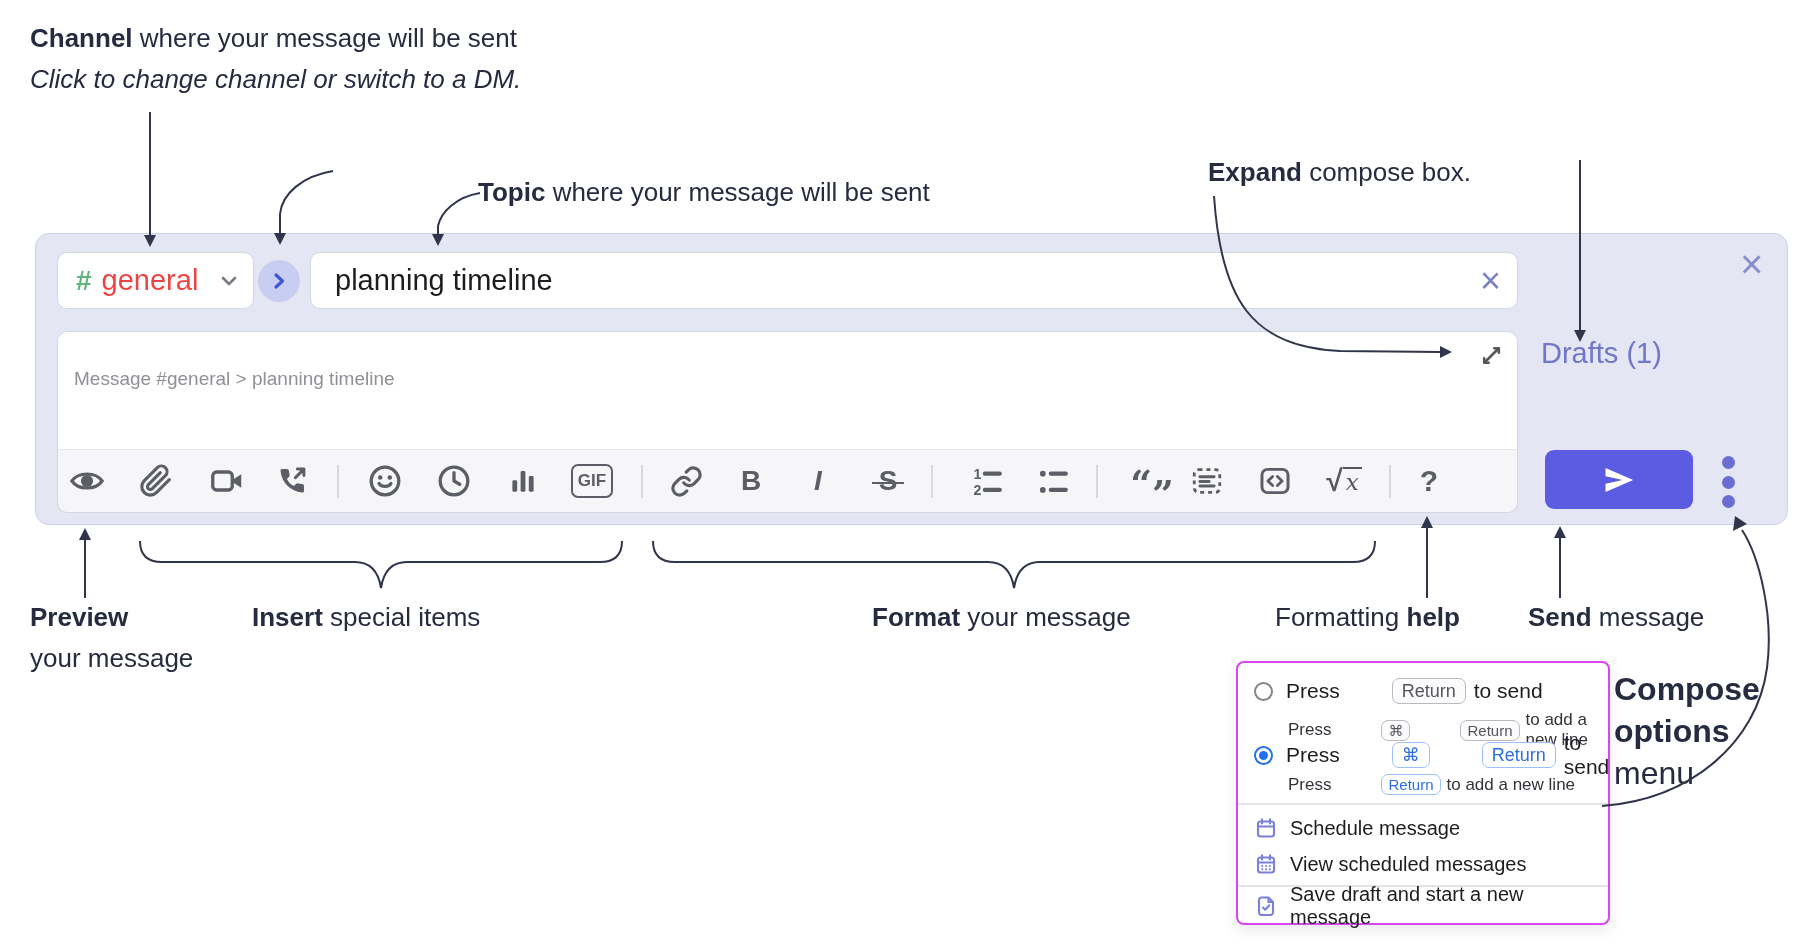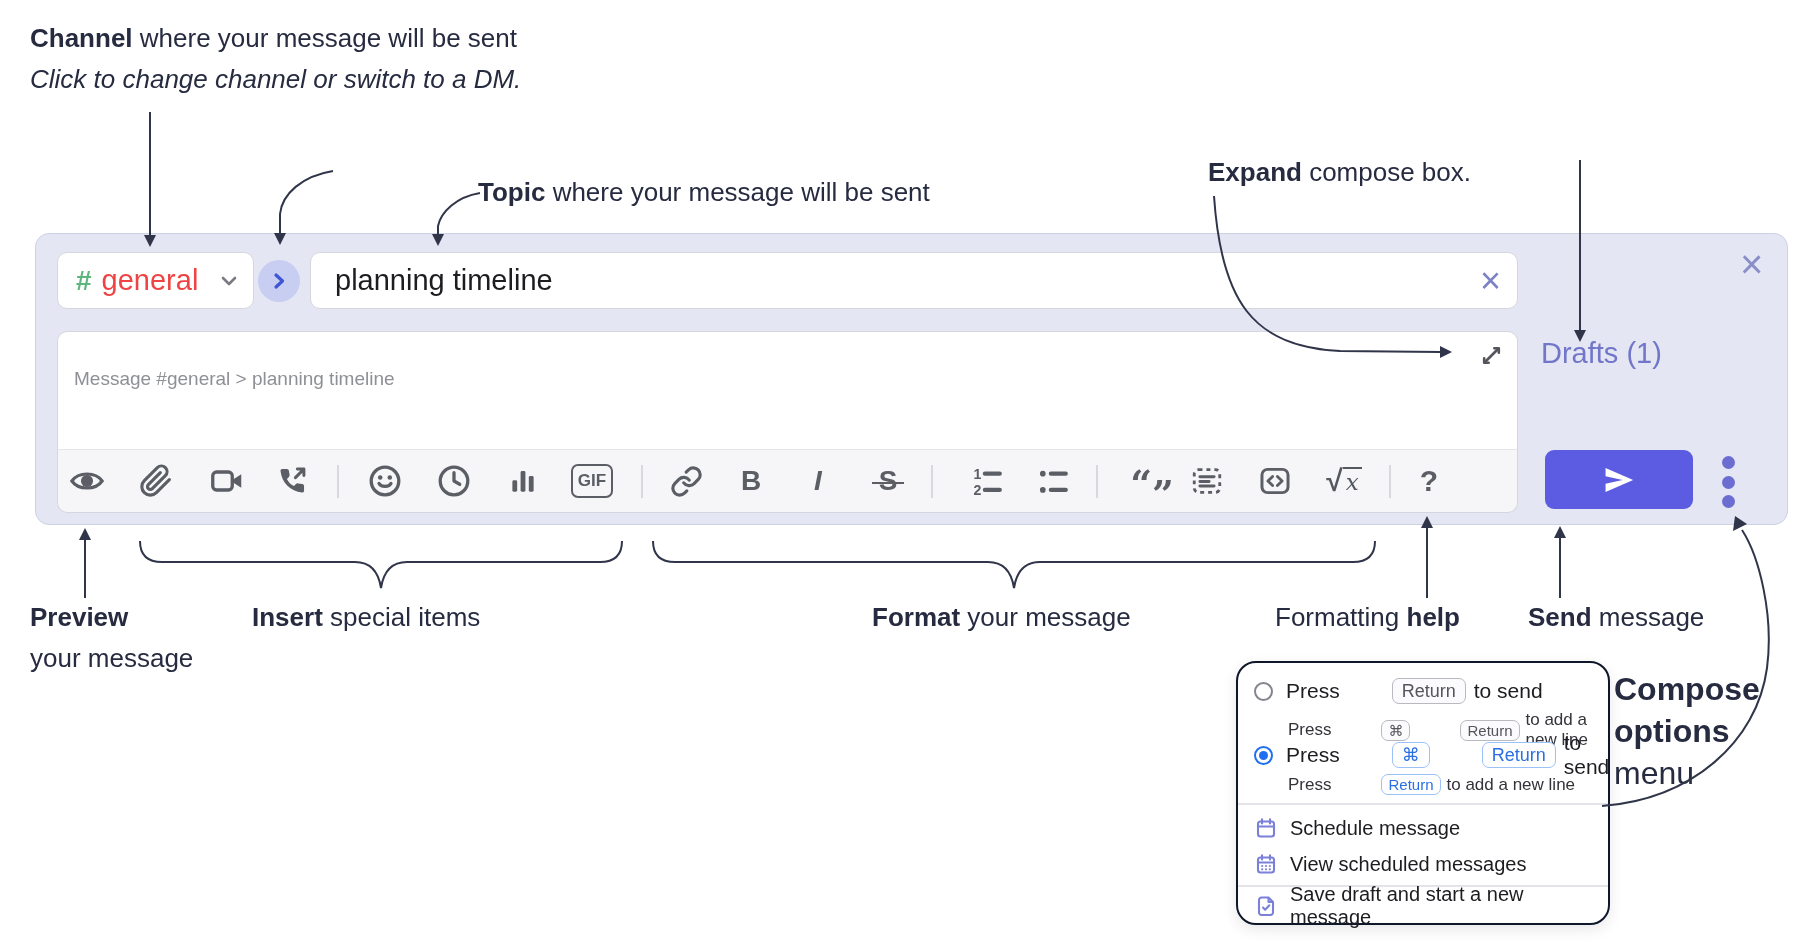--- a/index.html
+++ b/index.html
@@ -44,21 +44,21 @@
                border-top:2.5px solid #55585f;padding:0 3px;}
   .sendbtn{position:absolute;left:1509px;top:216px;width:148px;height:59px;background:#5b5ce2;border:none;
            border-radius:9px;display:flex;align-items:center;justify-content:center;cursor:pointer;}
   .kebab{position:absolute;left:1672px;top:222px;width:40px;height:52px;display:flex;flex-direction:column;
          align-items:center;justify-content:space-between;cursor:pointer;}
   .kebab span{width:13px;height:13px;border-radius:50%;background:#6b6ed0;}
   .draftslink{position:absolute;left:1505px;top:103px;font-size:29px;font-weight:500;color:#7176c9;cursor:pointer;}
   .closex{position:absolute;left:1700px;top:6px;font-size:40px;color:#8a8ec8;cursor:pointer;line-height:1;padding:4px;}
   
   .popup{position:absolute;left:1236px;top:661px;width:370px;height:260px;background:#fff;
-         border:2px solid #0f172a;border-radius:20px;box-shadow:0 5px 14px rgba(40,40,70,.10);}
+         border:2px solid #d946ef;border-radius:8px;box-shadow:0 5px 14px rgba(40,40,70,.10);}
   .prow{position:absolute;left:0;width:100%;display:flex;align-items:center;}
   .prow .txt{font-size:21px;color:#1d1d21;display:flex;align-items:center;gap:8px;}
   .psub{position:absolute;left:50px;display:flex;align-items:center;gap:6px;font-size:17px;color:#33343a;}
   .radio{width:19px;height:19px;border-radius:50%;border:2.5px solid #84848c;box-sizing:border-box;
          margin:0 13px 0 16px;flex:none;cursor:pointer;}
   .radio.sel{border-color:#1f6ff2;position:relative;}
   .radio.sel:after{content:"";position:absolute;left:50%;top:50%;width:9px;height:9px;margin:-4.5px 0 0 -4.5px;
          border-radius:50%;background:#1f6ff2;}
   .key{border:1.5px solid #b9b9c0;background:#fbfbfd;color:#55555c;border-radius:7px;padding:1px 9px;
        font-size:18px;line-height:22px;margin-left:44px;}

